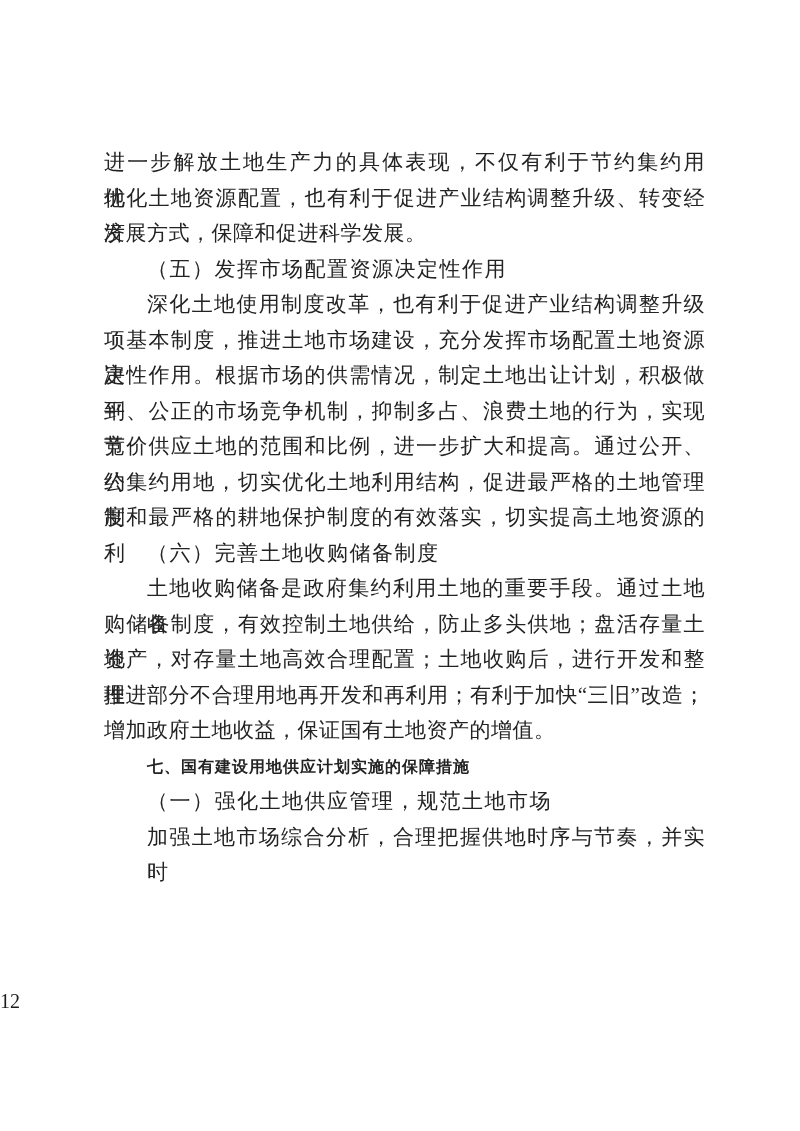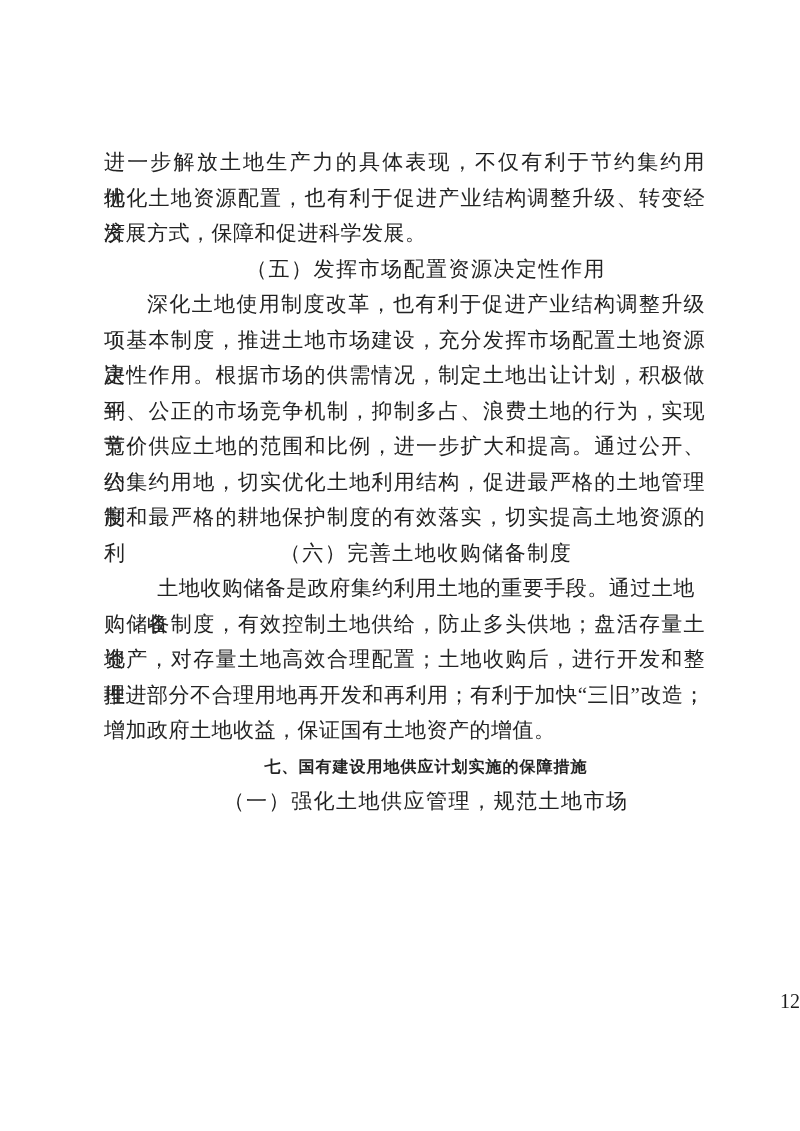--- a/index.html
+++ b/index.html
@@ -29,41 +29,40 @@
     white-space: nowrap;
     letter-spacing: 0.5px;
   }
   .line.fill {
     white-space: normal;
     text-align: justify;
     text-align-last: justify;
   }
   .line.indent {
     padding-left: 43px;
-    text-align: center;
   }
   .line.fill.indent {
     width: 558px; 
   }
   .line.heading-kai {
     font-family: "Liberation Serif", "DejaVu Serif", serif;
     letter-spacing: 1.5px;
   }
   .line.heading-bold {
     font-family: "Liberation Sans", "DejaVu Sans", sans-serif;
     font-weight: bold;
     font-size: 16px;
     letter-spacing: 1px;
   }
   .page-number {
     position: absolute;
     left: 0;
     right: 0;
     top: 990px;
-    text-align: right;
+    text-align: left;
     font-size: 20px;
     font-family: "Liberation Serif", "DejaVu Serif", serif;
     color: #1c1c1c;
   }
 </style>
 </head>
 <body>
 
 <div class="page">
   <div class="text-block" id="text-block">
@@ -79,15 +78,16 @@
       <div class="line body fill">约集约用地，切实优化土地利用结构，促进最严格的土地管理制</div>
       <div class="line body fill">度和最严格的耕地保护制度的有效落实，切实提高土地资源的利</div>
       <div class="line heading-kai indent">（六）完善土地收购储备制度</div>
       <div class="line body indent fill">土地收购储备是政府集约利用土地的重要手段。通过土地收</div>
       <div class="line body fill">购储备制度，有效控制土地供给，防止多头供地；盘活存量土地</div>
       <div class="line body fill">资产，对存量土地高效合理配置；土地收购后，进行开发和整理，</div>
       <div class="line body fill">推进部分不合理用地再开发和再利用；有利于加快“三旧”改造；</div>
       <div class="line body">增加政府土地收益，保证国有土地资产的增值。</div>
       <div class="line heading-bold indent">七、国有建设用地供应计划实施的保障措施</div>
       <div class="line heading-kai indent">（一）强化土地供应管理，规范土地市场</div>
+      <div class="line body indent fill">加强土地市场综合分析，合理把握供地时序与节奏，并实时</div>
     </div>
   <div class="page-number">12</div>
 </div>
 
 </body></html>

